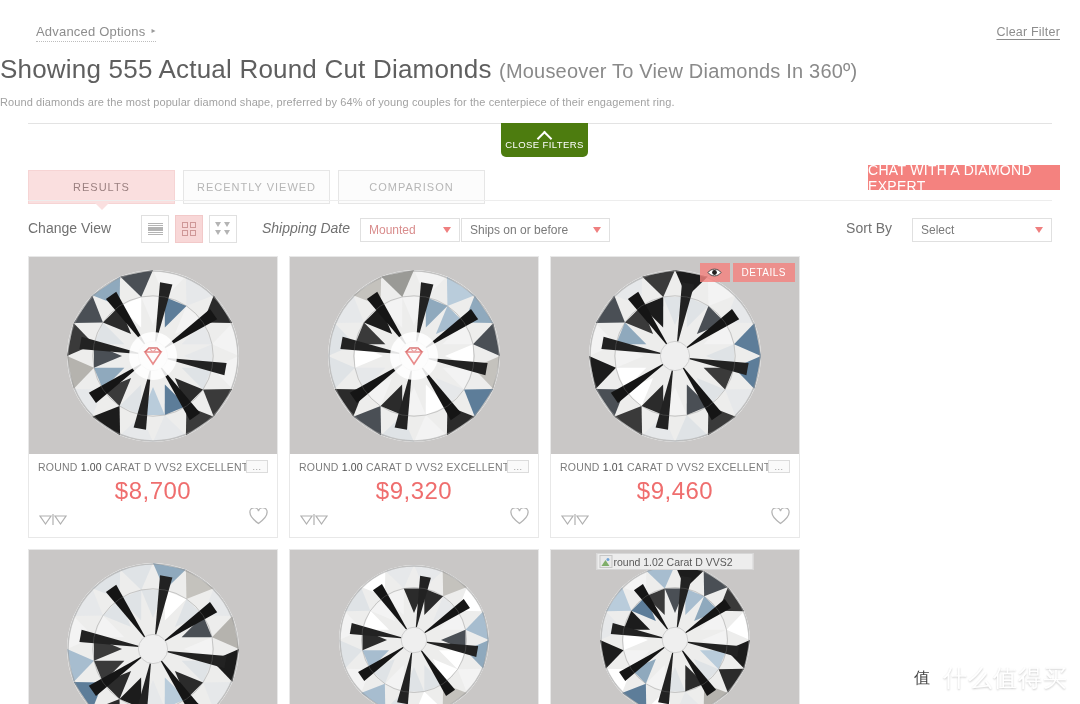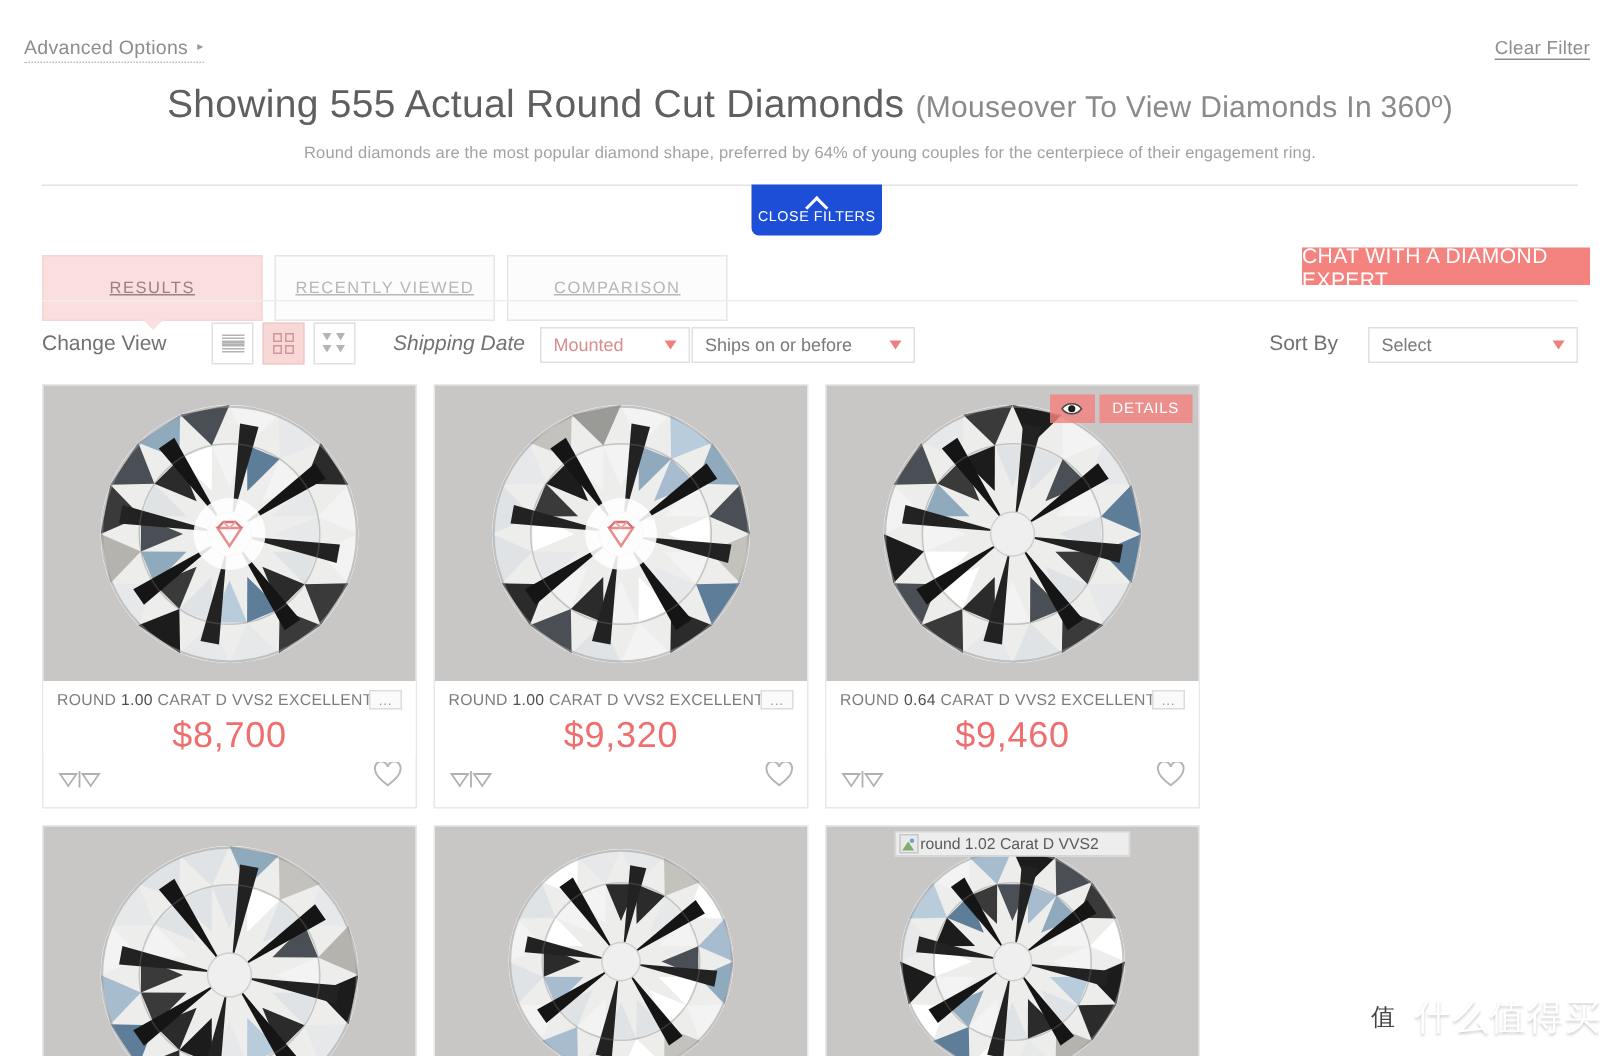--- a/index.html
+++ b/index.html
@@ -8,61 +8,61 @@
     width: 1080px; height: 704px;
     background: #ffffff;
     font-family: "Liberation Sans", sans-serif;
     overflow: hidden;
   }
   .page { position: relative; width: 1080px; height: 704px; background:#fff; }
 
   
   .topbar { position:absolute; left:0; top:0; width:1080px; height:56px; }
   .adv-options {
-    position:absolute; left:16px; top:24px;
+    position:absolute; left:36px; top:24px;
     font-size:13px; color:#8d8d8d; letter-spacing:.2px;
     border-bottom:1px dotted #bdbdbd; padding-bottom:2px;
     display:flex; align-items:center; gap:6px; cursor:pointer;
   }
   .adv-caret { font-size:8px; color:#9a9a9a; line-height:1; transform:translateY(-1px); }
   .clear-filter {
     position:absolute; right:20px; top:25px;
     font-size:12.5px; color:#8d8d8d; text-decoration:underline;
     text-underline-offset:3px; cursor:pointer; letter-spacing:.2px;
   }
 
   
-  .headline-wrap { position:absolute; left:0; top:54px; width:1080px; text-align:center; }
+  .headline-wrap { position:absolute; left:0; top:54px; width:1080px; text-align:left; }
   .headline { font-size:26px; color:#6f6f6f; font-weight:400; letter-spacing:.2px; white-space:nowrap;}
   .headline .hl-strong { color:#5f5f5f; }
   .headline .hl-sub { font-size:20px; color:#8a8a8a; }
   .subline { margin-top:11px; font-size:11px; color:#a2a2a2; letter-spacing:.1px; }
 
   .divider { position:absolute; left:28px; top:123px; width:1024px; height:1px; background:#e3e3e3; }
 
   
   .close-filters {
     position:absolute; left:501px; top:123px; width:87px; height:34px;
-    background:#1d4ed8; border-radius:0 0 5px 5px;
+    background:#4d7c0f; border-radius:0 0 5px 5px;
     color:#fff; display:flex; flex-direction:column; align-items:center;
     justify-content:center; cursor:pointer; gap:1px; padding-top:1px;
   }
   .cf-chevron { width:13px; height:7px; position:relative; }
   .cf-chevron:before {
     content:""; position:absolute; left:1px; top:2px; width:9px; height:9px;
     border-left:2px solid #fff; border-top:2px solid #fff; transform:rotate(45deg);
   }
   .cf-label { font-size:9.5px; letter-spacing:.4px; }
 
   
   .tabs { position:absolute; left:28px; top:170px; display:flex; gap:8px; }
   .tab {
-    width:147px; height:44px; border:1px solid #e6e6e6; background:#fcfcfc;
+    width:147px; height:34px; border:1px solid #e6e6e6; background:#fcfcfc;
     display:flex; align-items:center; justify-content:center;
-    font-size:11px; color:#b6b6b6; letter-spacing:1px; cursor:pointer; position:relative;text-decoration:underline;
+    font-size:11px; color:#b6b6b6; letter-spacing:1px; cursor:pointer; position:relative;
   }
   .tab.active { background:#fadfdf; border-color:#f6d4d4; color:#9b8080; }
   .tab.active:after {
     content:""; position:absolute; left:50%; bottom:-7px; margin-left:-7px;
     border-left:7px solid transparent; border-right:7px solid transparent;
     border-top:7px solid #fadfdf;
   }
   .tabs-underline { position:absolute; left:28px; top:200px; width:1024px; height:1px; background:#ededed; }
 
   .chat-btn {
@@ -457,21 +457,21 @@
   <path d="M1 5.5 C 4 1 11 1 14 5.5 C 11 10 4 10 1 5.5 Z" fill="#fff" stroke="#4a4a4a" stroke-width="1"></path>
   <circle cx="7.5" cy="5.5" r="2.4" fill="#1e1e1e"></circle>
               </svg>
             </span>
       <span class="det-btn">DETAILS</span>
     </div>
     </div>
     <div class="card-foot">
       <div class="spec">
         <span>ROUND</span>
-        <b>0.64</b>
+        <b>1.01</b>
         <span>CARAT D VVS2  EXCELLENT</span>
       </div>
       <div class="more-btn">...</div>
       <div class="price">$9,460</div>
     </div>
     <div class="foot-row">
       <span class="cmp-icon">
   <svg width="30" height="14" viewBox="0 0 30 14">
     <path d="M2 4 L13 4 L7.5 12 Z" fill="none" stroke="#b0b0b0" stroke-width="1.2"></path>
     <path d="M17 4 L28 4 L22.5 12 Z" fill="none" stroke="#b0b0b0" stroke-width="1.2"></path>

